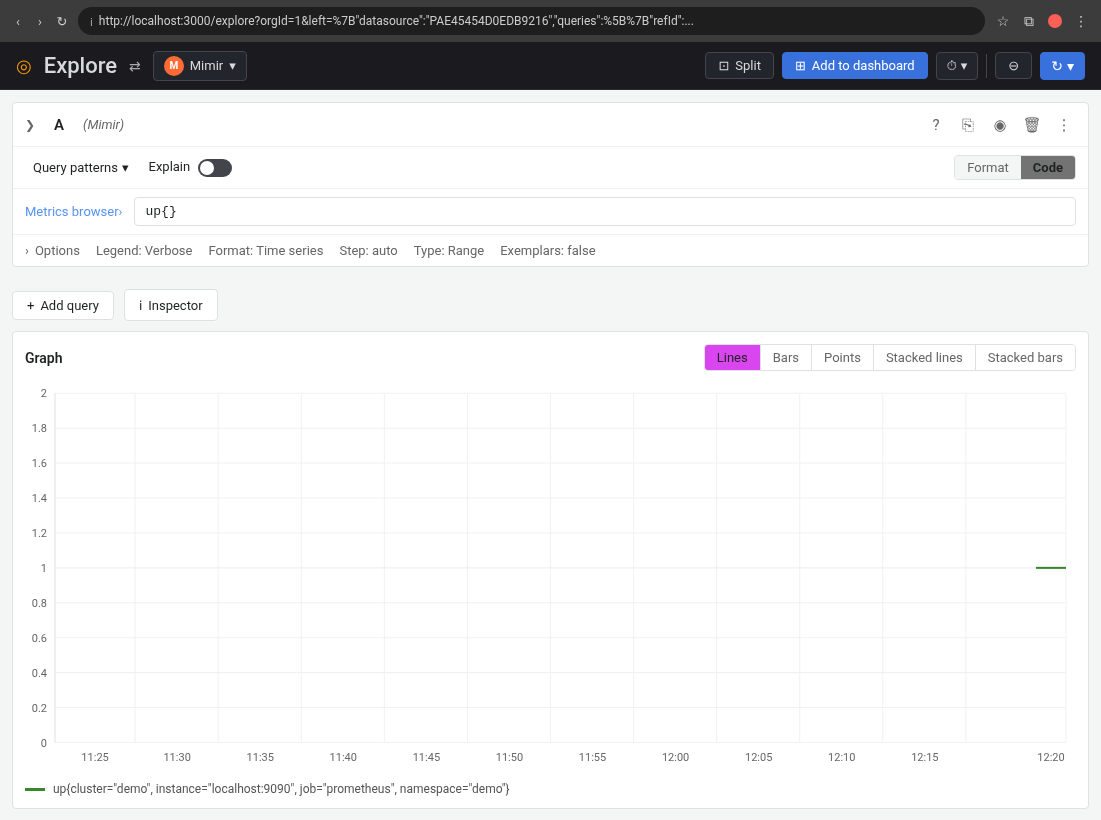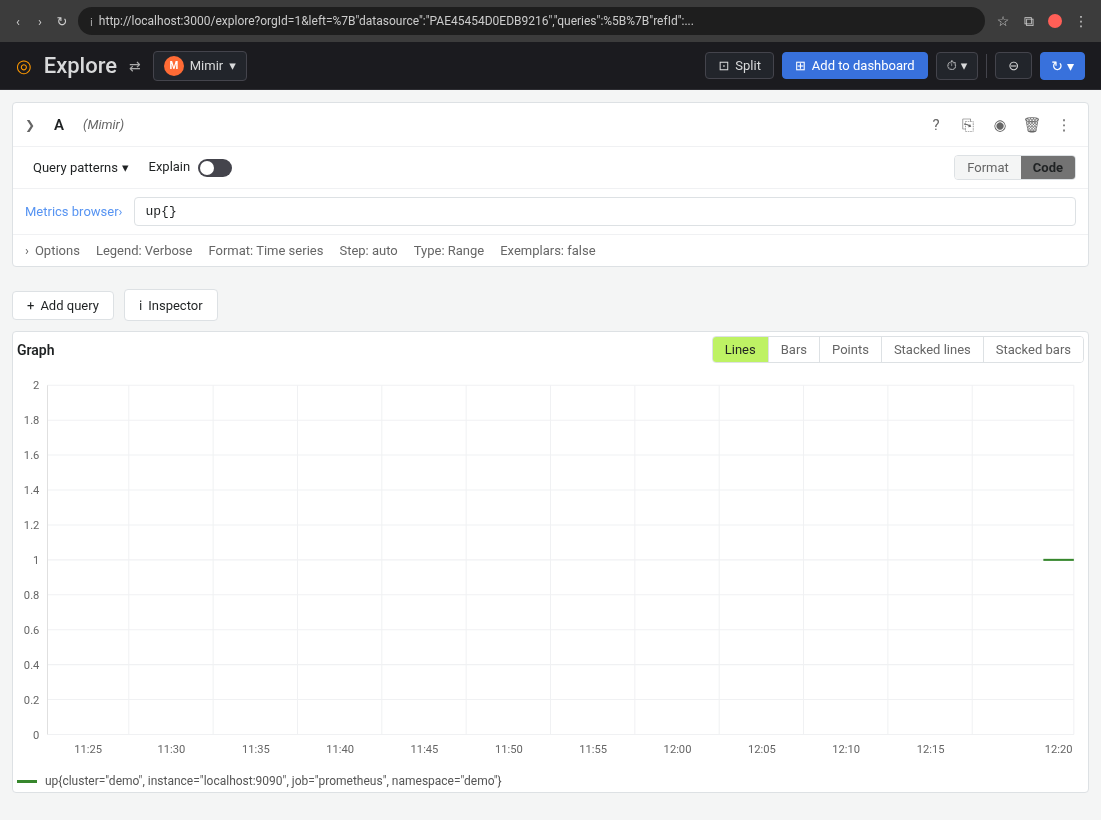--- a/index.html
+++ b/index.html
@@ -61,27 +61,27 @@
     .query-options-row { display: flex; align-items: center; padding: 8px 12px; gap: 16px; }
     .options-expand { display: flex; align-items: center; gap: 6px; color: #666; cursor: pointer; font-size: 13px; }
     .options-tag { font-size: 13px; color: #666; }
 
     
     .bottom-toolbar { display: flex; align-items: center; padding: 10px 0; gap: 10px; }
     .add-query-btn { display: flex; align-items: center; gap: 6px; padding: 6px 14px; border: 1px solid #dde1e4; border-radius: 4px; background: white; color: #1f2223; cursor: pointer; font-size: 13px; }
     .inspector-btn { display: flex; align-items: center; gap: 6px; padding: 6px 14px; border: 1px solid #dde1e4; border-radius: 4px; background: white; color: #1f2223; cursor: pointer; font-size: 13px; }
 
     
-    .graph-panel { background: white; border: 1px solid #dde1e4; border-radius: 4px; padding: 4px; }
+    .graph-panel { background: white; border: 1px solid #dde1e4; border-radius: 4px; padding: 12px; }
     .graph-header { display: flex; align-items: center; justify-content: space-between; margin-bottom: 12px; }
     .graph-title { font-size: 14px; font-weight: 600; color: #1f2223; }
     .graph-type-tabs { display: flex; border: 1px solid #dde1e4; border-radius: 4px; overflow: hidden; }
     .graph-type-tab { padding: 5px 12px; font-size: 13px; cursor: pointer; background: white; color: #666; border-right: 1px solid #dde1e4; }
     .graph-type-tab:last-child { border-right: none; }
-    .graph-type-tab.active { background: #bef264; color: #1f2223; }
+    .graph-type-tab.active { background: #d946ef; color: #1f2223; }
 
     
     .chart-container { position: relative; width: 100%; }
     .chart-svg { width: 100%; height: 380px; }
     .chart-legend { display: flex; align-items: center; gap: 8px; margin-top: 8px; padding-top: 8px; font-size: 12px; color: #555; }
     .legend-color { width: 20px; height: 3px; background: #37872d; }
   </style>
 </head>
 <body>
 

